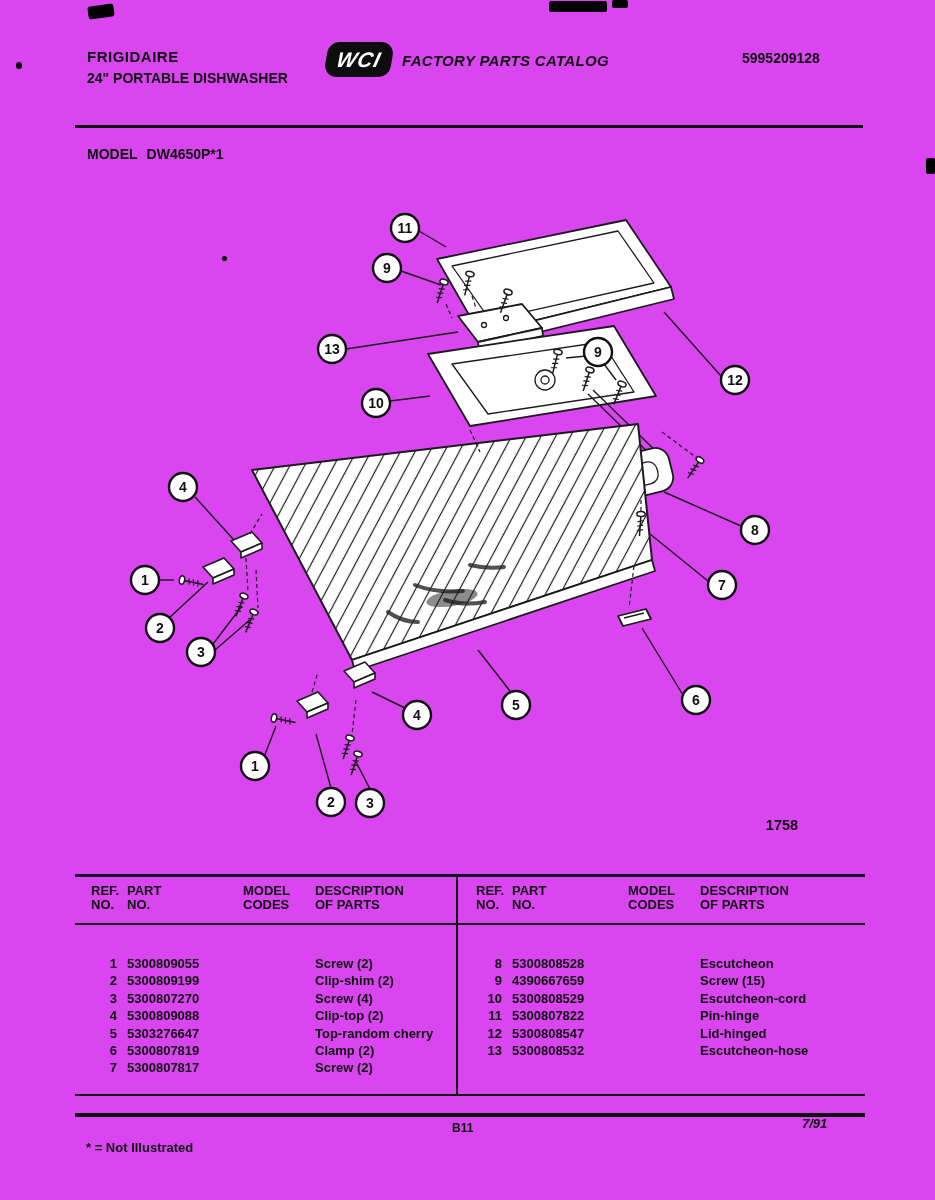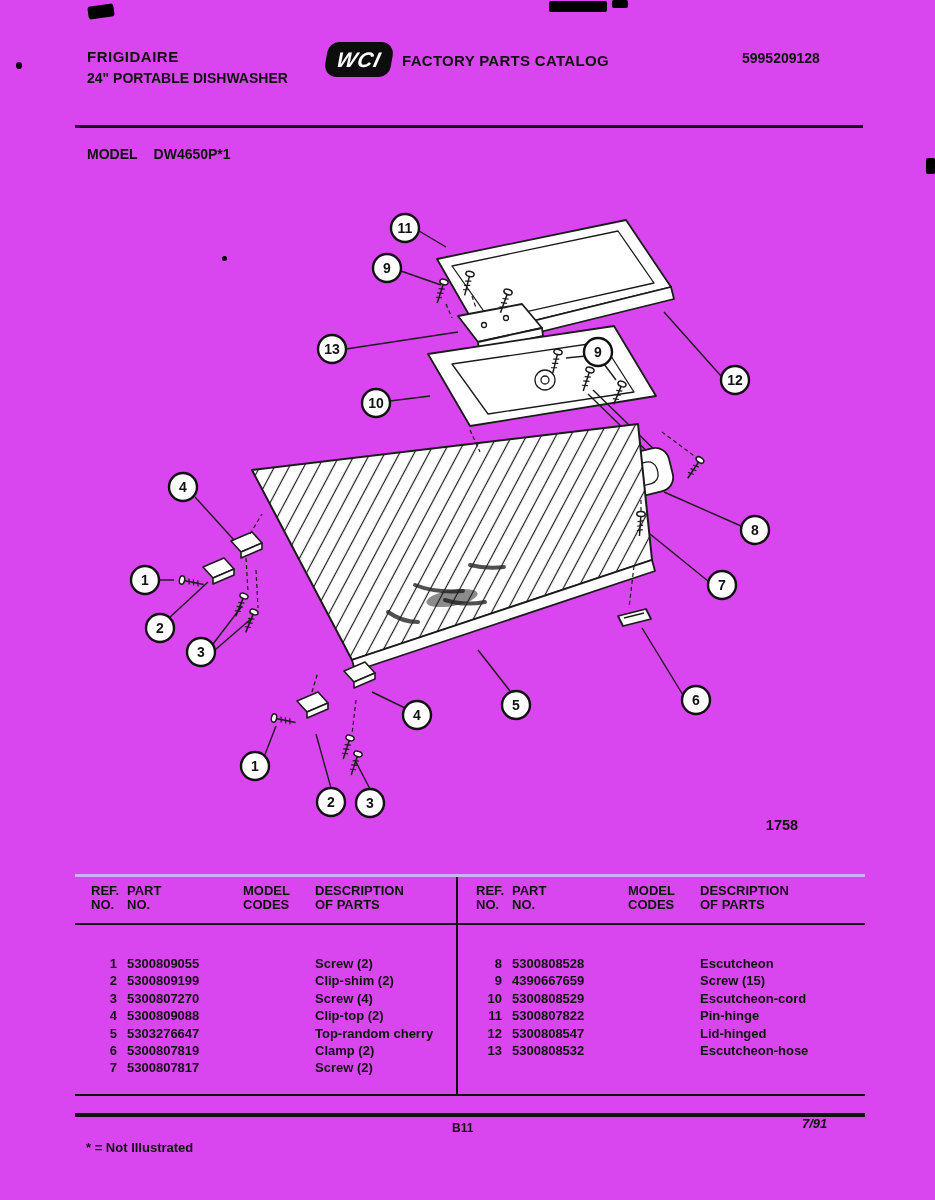--- a/index.html
+++ b/index.html
@@ -15,40 +15,40 @@
   .a5{left:16px;top:62px;width:6px;height:7px;border-radius:50%;}
   .a6{left:222px;top:256px;width:5px;height:5px;border-radius:50%;}
   
   .brand{left:87px;top:48px;font-size:15px;font-weight:bold;letter-spacing:.5px;}
   .product{left:87px;top:70px;font-size:14px;font-weight:bold;}
   .logo{left:326px;top:42px;width:66px;height:35px;background:#0d0d0d;
         border-radius:10px 14px 10px 14px;transform:skewX(-10deg);
         display:flex;align-items:center;justify-content:center;}
   .logo span{color:#fff;font-style:italic;font-weight:bold;font-size:21px;
         letter-spacing:1px;transform:skewX(-4deg);}
-  .cat-title{left:402px;top:52px;font-size:15px;font-weight:bold;letter-spacing:.3px;}
+  .cat-title{left:402px;top:52px;font-size:15px;font-weight:bold;letter-spacing:.3px;font-style:italic;}
   .pubno{left:742px;top:50px;font-size:14px;font-weight:bold;}
   .hdr-rule{left:75px;top:125px;width:788px;height:3px;background:#111;}
   .model-line{left:87px;top:146px;font-size:14px;font-weight:bold;}
-  .model-num{margin-left:16px;}
+  .model-num{margin-left:9px;}
   
   .diagram{position:absolute;left:88px;top:196px;width:762px;height:648px;}
   .part{fill:#fff;stroke:#1b1b1b;stroke-width:1.8;stroke-linejoin:round;}
   .thin{fill:none;stroke:#1b1b1b;stroke-width:1.3;stroke-linejoin:round;}
   .leader{stroke:#1b1b1b;stroke-width:1.4;}
   .dash{stroke:#1b1b1b;stroke-width:1.2;stroke-dasharray:4 3;fill:none;}
   .grain{fill:none;stroke:#242424;stroke-width:4;stroke-linecap:round;opacity:.8;}
   .callout circle{fill:#fff;stroke:#111;stroke-width:2.4;}
   .callout text{font-family:"Liberation Sans",sans-serif;font-weight:bold;font-size:14px;
         text-anchor:middle;fill:#111;stroke:none;}
   .fig-num{font-family:"Liberation Sans",sans-serif;font-weight:600;font-size:14.5px;
         text-anchor:middle;fill:#111;stroke:none;}
   
   .parts-table{position:absolute;left:75px;top:874px;width:790px;height:217px;
-        border-top:3px solid #c4b5fd;border-bottom:2px solid #111;font-weight:bold;}
+        border-top:3px solid #0f172a;border-bottom:2px solid #111;font-weight:bold;}
   .t-half{position:absolute;top:0;bottom:0;}
   .t-left{left:0;width:381px;}
   .t-right{left:383px;right:0;}
   .t-div{position:absolute;left:381px;top:0;bottom:0;width:2px;background:#111;}
   .head-rule{position:absolute;left:0;right:0;top:46px;height:2px;background:#111;}
   .t-head,.prow{display:grid;grid-template-columns:26px 106px 62px 1fr;column-gap:10px;}
   .t-left .t-head,.t-left .prow{padding-left:16px;}
   .t-right .t-head,.t-right .prow{padding-left:18px;}
   .t-head{padding-top:7px;font-size:13px;line-height:14px;}
   .th{white-space:nowrap;}

